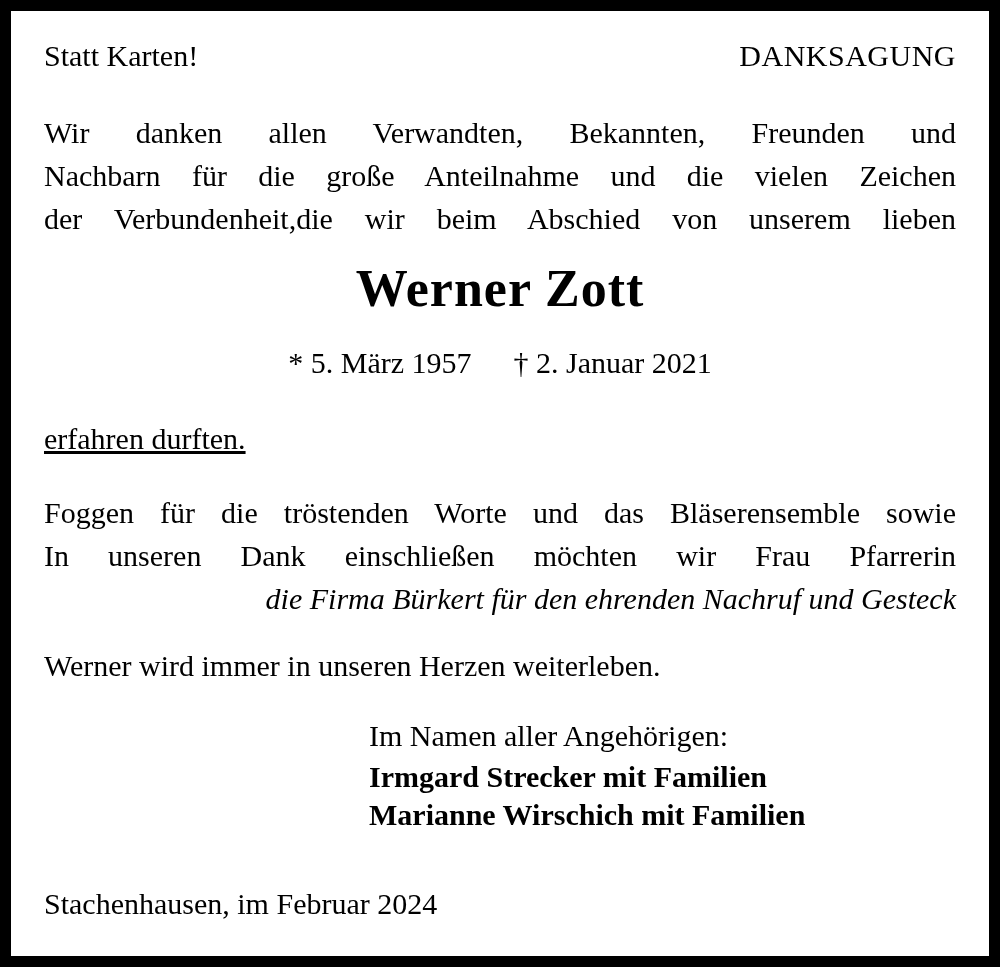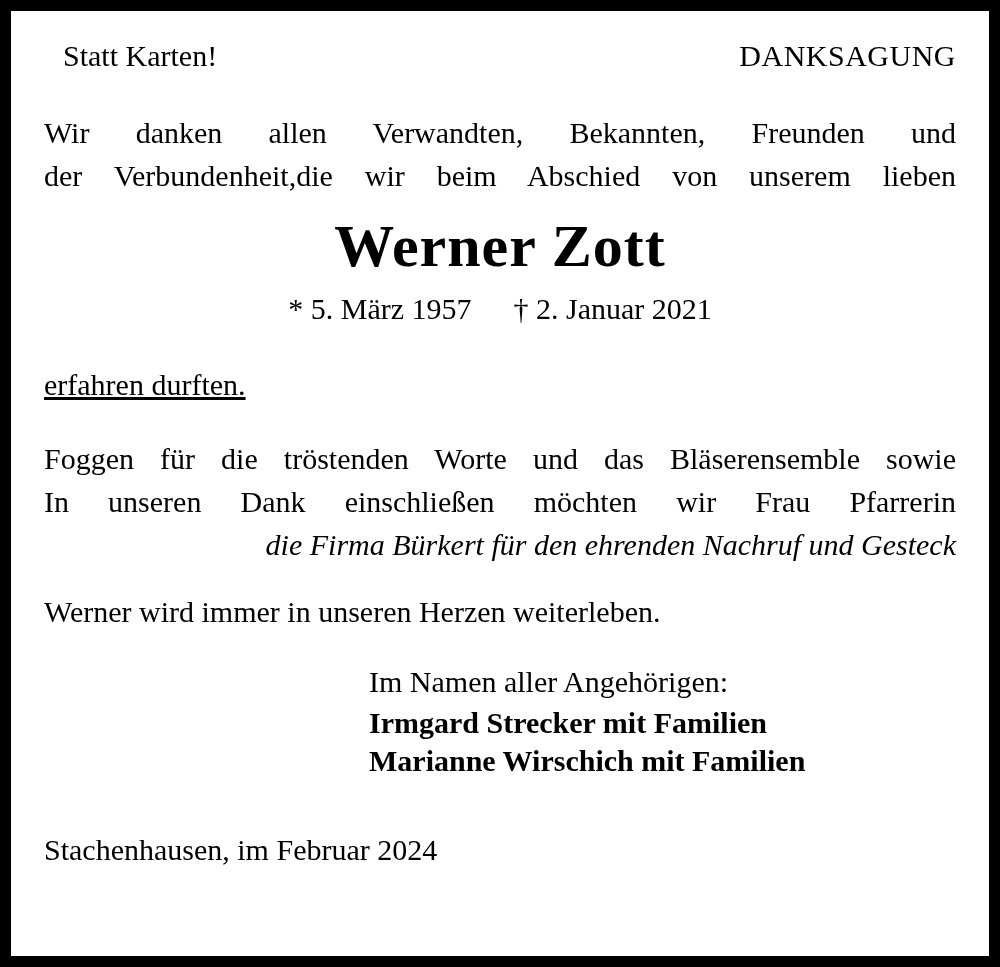--- a/index.html
+++ b/index.html
@@ -23,43 +23,42 @@
     color: #000000;
     padding: 24px 33px 0 33px;
     font-size: 30px;
     overflow: hidden;
   }
   .header-row {
     display: flex;
     justify-content: space-between;
     align-items: baseline;
     line-height: 42px;
-    margin-left: 19px;
   }
   .danksagung {
     letter-spacing: 0.5px;
   }
   .para { margin-top: 34px; }
   .jline {
     line-height: 43px;
     text-align: justify;
     text-align-last: justify;
     white-space: nowrap;
   }
   .line {
     line-height: 43px;
     text-align: right;
     font-style: italic;
   }
   .single {
     line-height: 44px;
   }
   h1.name {
-    margin: 12px 0 4px 0;
-    font-size: 60px;
+    margin: 12px 0 15px 0;
+    font-size: 52px;
     line-height: 74px;
     font-weight: bold;
     text-align: center;
     letter-spacing: 1px;
   }
   .dates {
     display: flex;
     justify-content: center;
     gap: 42px;
     line-height: 44px;
@@ -89,20 +88,21 @@
 <div class="frame">
   <div class="card">
 
     <div class="header-row">
       <span>Statt Karten!</span>
       <span class="danksagung">DANKSAGUNG</span>
     </div>
 
     <div class="para intro">
       <div class="jline">Wir danken allen Verwandten, Bekannten, Freunden und</div>
+      <div class="jline">Nachbarn für die große Anteilnahme und die vielen Zeichen</div>
       <div class="jline">der Verbundenheit,die wir beim Abschied von unserem lieben</div>
     </div>
 
     <h1 class="name">Werner Zott</h1>
 
     <div class="dates">
       <span>* 5. März 1957</span>
       <span>† 2. Januar 2021</span>
     </div>
 

